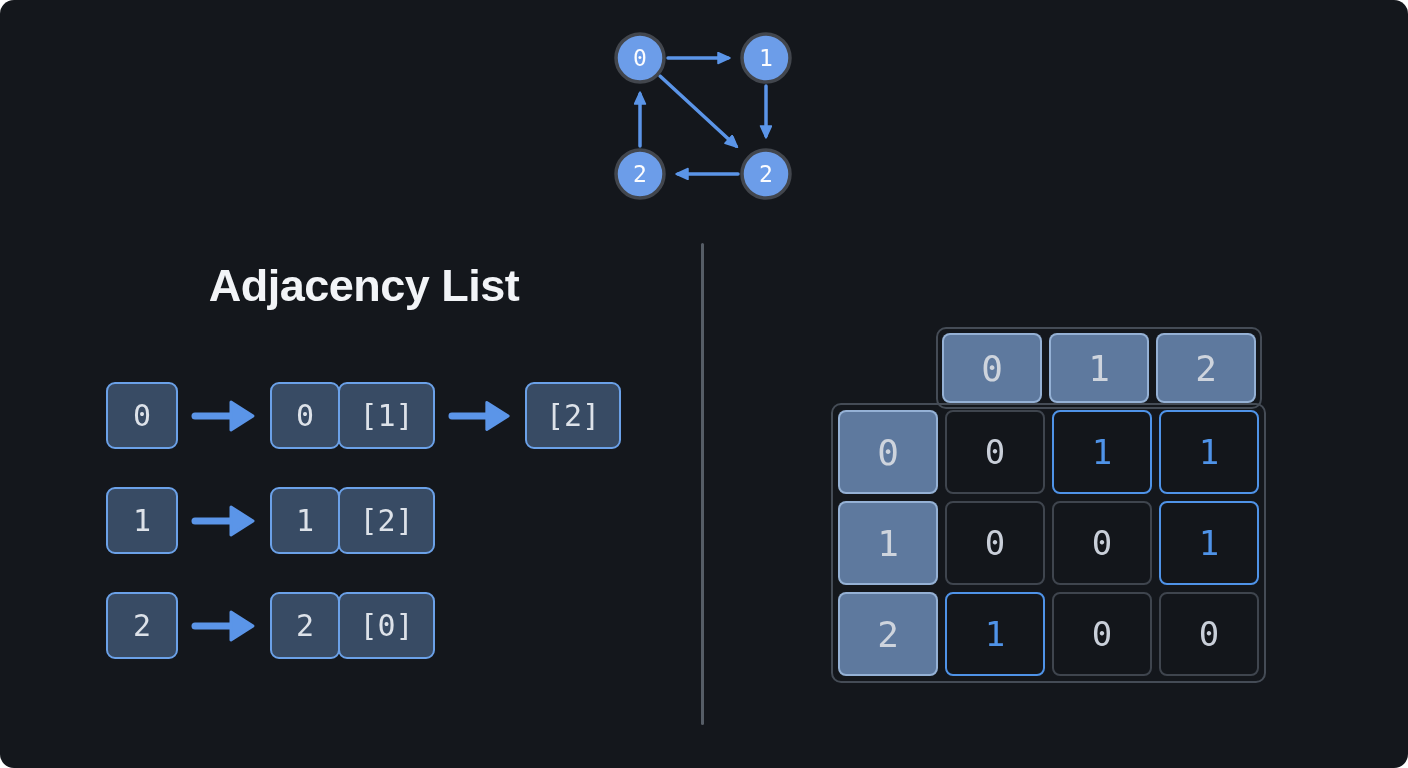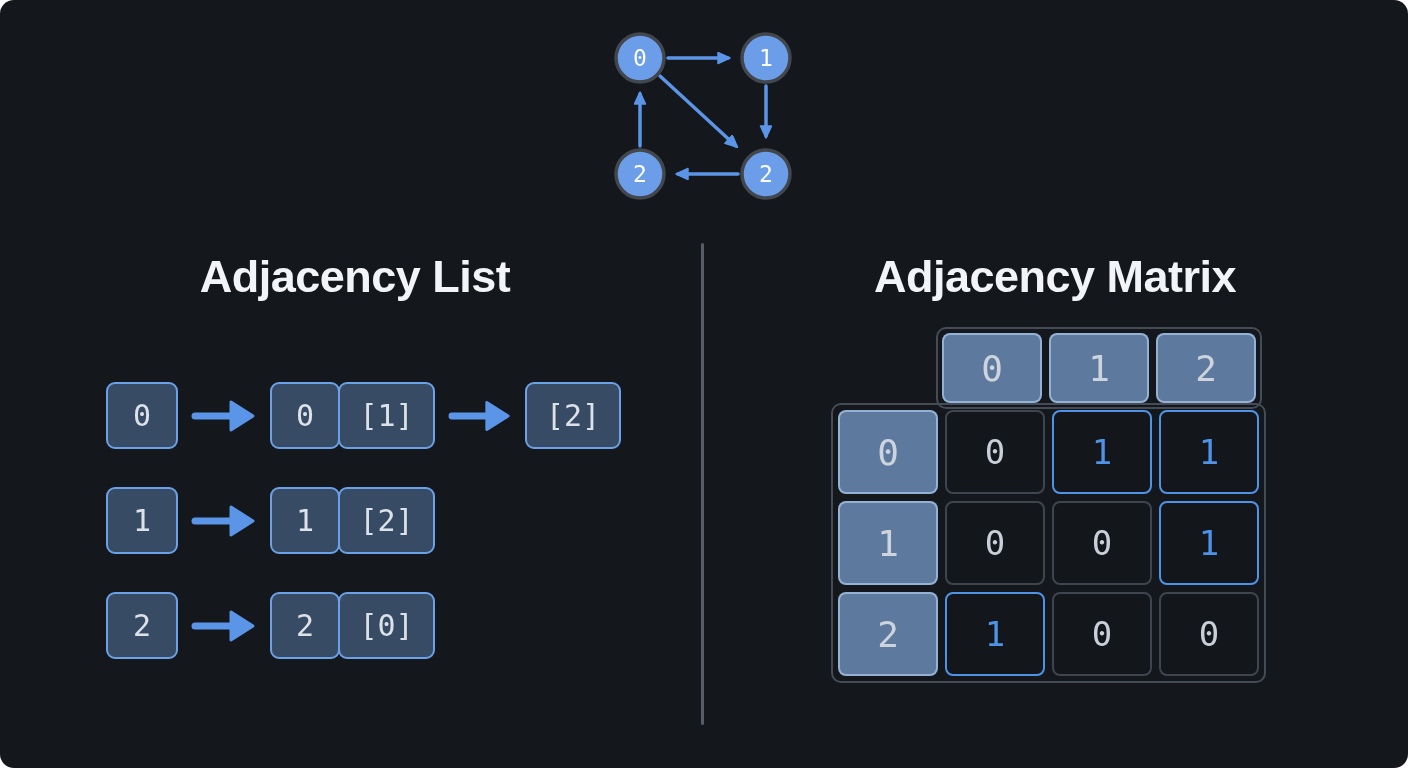--- a/index.html
+++ b/index.html
@@ -18,21 +18,21 @@
   
   .divider{
     position:absolute;left:701px;top:243px;
     width:3px;height:482px;
     background:#565d66;border-radius:2px;
   }
 
   
   .title{
     position:absolute;top:251px;height:52px;
-    margin:0;text-align:center;
+    margin:9px;text-align:center;
     font-family:"Liberation Sans", sans-serif;
     font-weight:700;font-size:45px;line-height:52px;
     color:#f2f4f7;letter-spacing:-0.5px;
   }
   .title-left{left:60px;width:590px;}
   .title-right{left:760px;width:590px;}
 
   
   .list{position:absolute;left:106px;top:382px;}
   .lrow{position:absolute;left:0;display:flex;align-items:center;gap:13px;}
@@ -123,21 +123,20 @@
       <text class="gnode-label" x="60" y="48" text-anchor="middle" dy="0.35em">0</text>
       <text class="gnode-label" x="186" y="48" text-anchor="middle" dy="0.35em">1</text>
       <text class="gnode-label" x="60" y="164" text-anchor="middle" dy="0.35em">2</text>
       <text class="gnode-label" x="186" y="164" text-anchor="middle" dy="0.35em">2</text>
     </g>
   </svg>
 
   <div class="divider"></div>
 
   <h1 class="title title-left">Adjacency List</h1>
-  <h1 class="title title-right">Adjacency Matrix</h1>
 
   <div class="list">
 
     <div class="lrow r0">
       <div class="box idx">0</div>
       <svg class="arrow-svg" width="66" height="36" viewBox="0 0 66 36">
         <line x1="4" y1="18" x2="42" y2="18" stroke="#5b95e8" stroke-width="7" stroke-linecap="round"></line>
         <path d="M40,4 L62,18 L40,32 Z" fill="#5b95e8" stroke="#5b95e8" stroke-width="3" stroke-linejoin="round"></path>
       </svg>
       <div class="pair">

